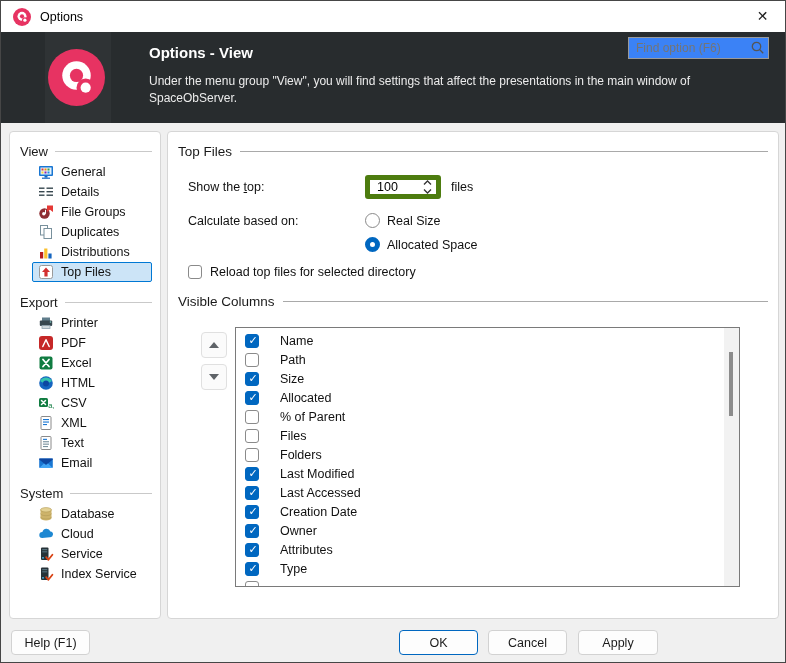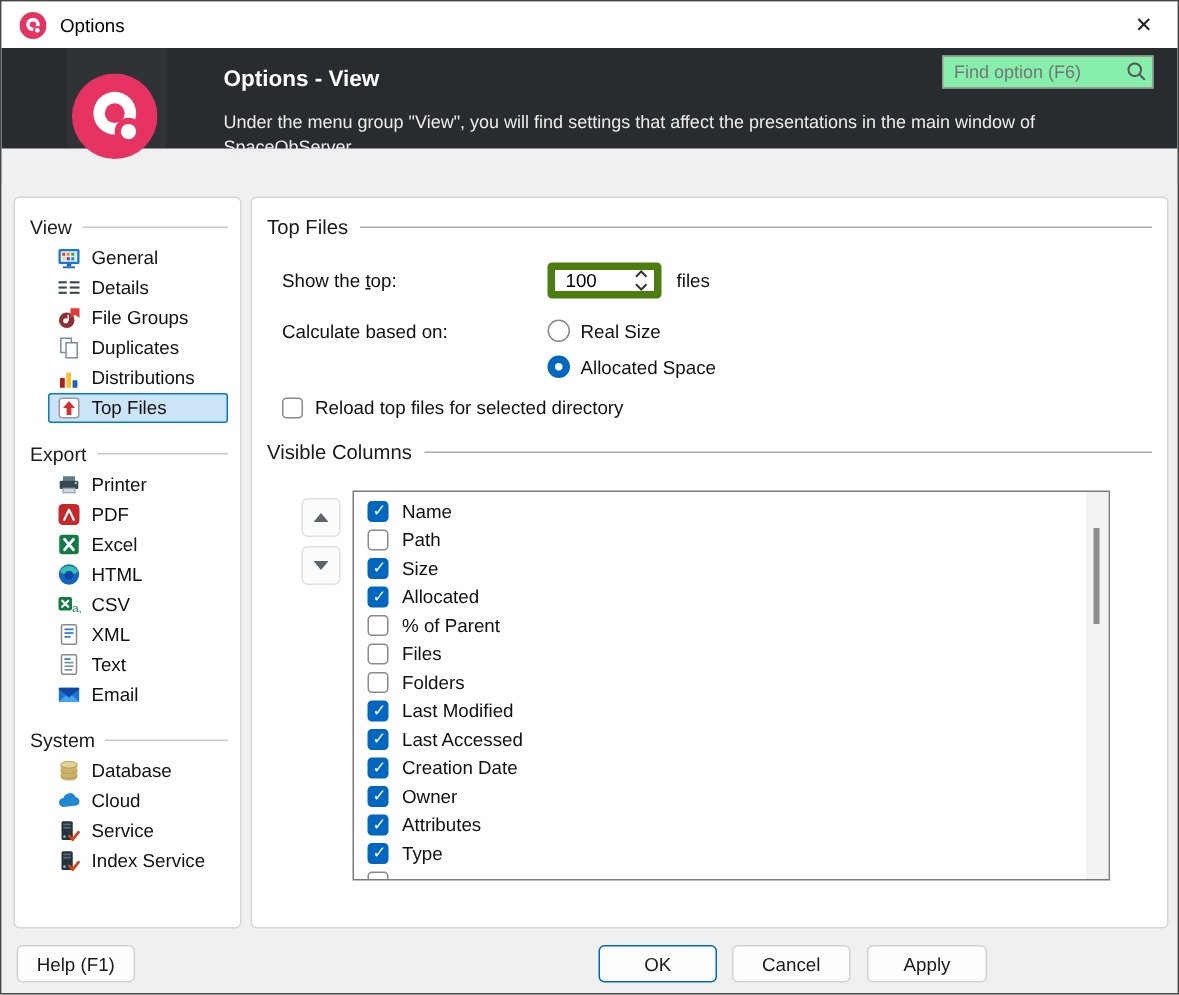--- a/index.html
+++ b/index.html
@@ -6,26 +6,26 @@
   *{box-sizing:border-box;font-family:"Liberation Sans", sans-serif;}
   .window{position:relative;width:786px;height:663px;background:#f0f0f0;border:1px solid #464646;overflow:hidden;}
 
   
   .titlebar{position:absolute;left:0;top:0;right:0;height:31px;background:#ffffff;display:flex;align-items:center;}
   .titlebar .app-ico{width:18px;height:18px;margin-left:12px;}
   .titlebar .ttl{margin-left:9px;font-size:12.5px;color:#000;}
   .close-btn{position:absolute;right:0;top:0;width:45px;height:30px;display:flex;align-items:center;justify-content:center;font-size:14px;color:#222;cursor:default;}
 
   
-  .header{position:absolute;left:0;top:31px;right:0;height:67px;background:#282c2e;}
+  .header{position:absolute;left:0;top:31px;right:0;height:91px;background:#282c2e;}
   .logo-backdrop{position:absolute;left:44px;top:0;bottom:0;width:66px;background:rgba(255,255,255,0.035);}
   .logo{position:absolute;left:47px;top:17px;width:57px;height:57px;}
   .header-title{position:absolute;left:148px;top:12px;font-size:15px;font-weight:bold;color:#ffffff;}
   .header-desc{position:absolute;left:148px;top:41px;width:570px;font-size:12px;line-height:17px;color:#ececec;}
-  .search{position:absolute;right:16px;top:5px;width:141px;height:22px;background:#86efac;border:1px solid #9a9a9a;display:flex;align-items:center;}
+  .search{position:absolute;right:16px;top:5px;width:141px;height:22px;background:#3b82f6;border:1px solid #9a9a9a;display:flex;align-items:center;}
   .search input{flex:1;border:none;outline:none;font-size:12px;color:#333;padding:0 0 0 7px;min-width:0;background:transparent;}
   .search .mag{width:20px;height:18px;flex:0 0 auto;}
 
   
   .content{position:absolute;left:0;top:122px;right:0;bottom:0;background:#f0f0f0;}
   .panel{position:absolute;background:#fff;border:1px solid #d6d6d6;border-radius:4px;}
   .sidebar{left:8px;top:8px;width:152px;height:488px;overflow:hidden;}
   .main{left:166px;top:8px;width:612px;height:488px;}
 
   
@@ -55,21 +55,21 @@
   .cb.checked::after{content:"✓";position:absolute;left:0;top:-1px;width:14px;text-align:center;font-size:11px;color:#fff;}
   .chkrow{position:absolute;display:flex;align-items:flex-start;gap:8px;}
   .chkrow .clabel{font-size:12.5px;color:#111;}
 
   .arrow-btn{position:absolute;left:33px;width:26px;height:26px;background:#fbfbfb;border:1px solid #e0e0e0;border-radius:4px;display:flex;align-items:center;justify-content:center;}
   .tri-up{width:0;height:0;border-left:5px solid transparent;border-right:5px solid transparent;border-bottom:6px solid #5f6368;}
   .tri-dn{width:0;height:0;border-left:5px solid transparent;border-right:5px solid transparent;border-top:6px solid #5f6368;}
 
   .listbox{position:absolute;left:67px;top:195px;width:505px;height:260px;background:#fff;border:1px solid #7a7a7a;overflow:hidden;}
   .list-inner{position:absolute;left:0;top:3px;right:15px;}
-  .list-item{display:flex;align-items:center;height:19px;padding-left:9px;gap:9px;}
+  .list-item{display:flex;align-items:center;height:19px;padding-left:9px;gap:21px;}
   .list-item .llabel{font-size:12.5px;color:#111;}
   .vscroll{position:absolute;right:0;top:0;bottom:0;width:15px;background:#f2f2f2;}
   .vthumb{position:absolute;left:5px;top:24px;width:4px;height:64px;background:#8c8c8c;}
 
   
   .btn{position:absolute;top:507px;height:25px;background:#fdfdfd;border:1px solid #d2d2d2;border-radius:4px;font-size:12.5px;color:#1a1a1a;display:flex;align-items:center;justify-content:center;cursor:default;}
   .btn.default{border:1.5px solid #0067c0;}
   u.mn{text-decoration:underline;}
 </style>
 </head>

